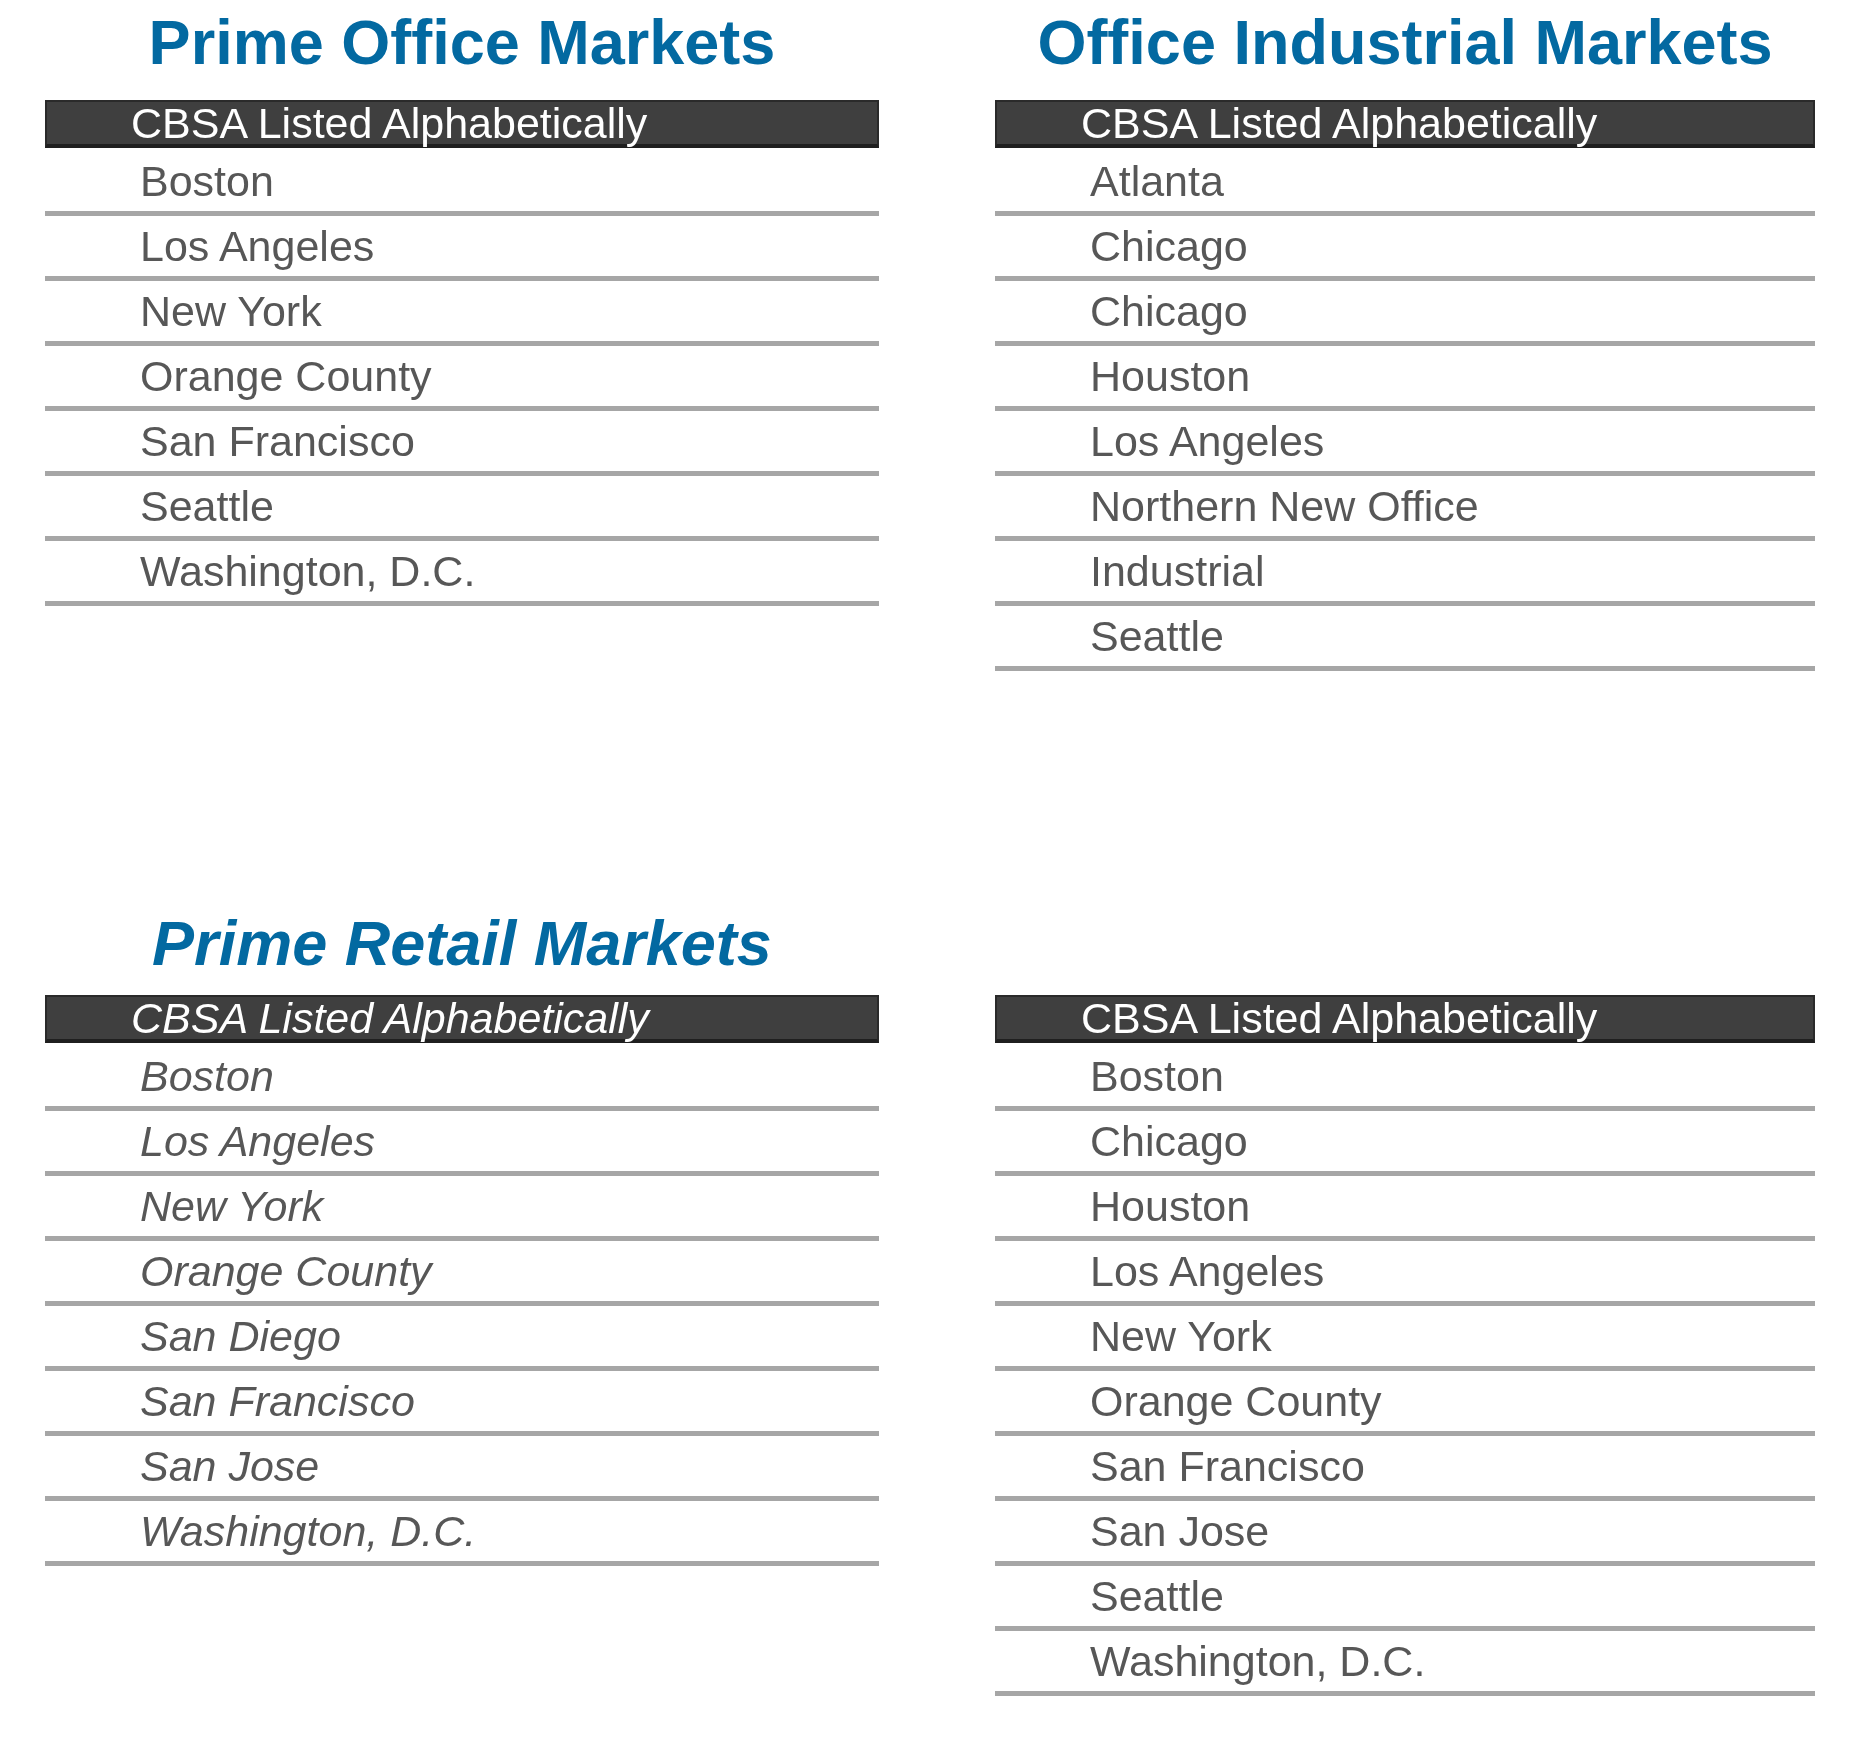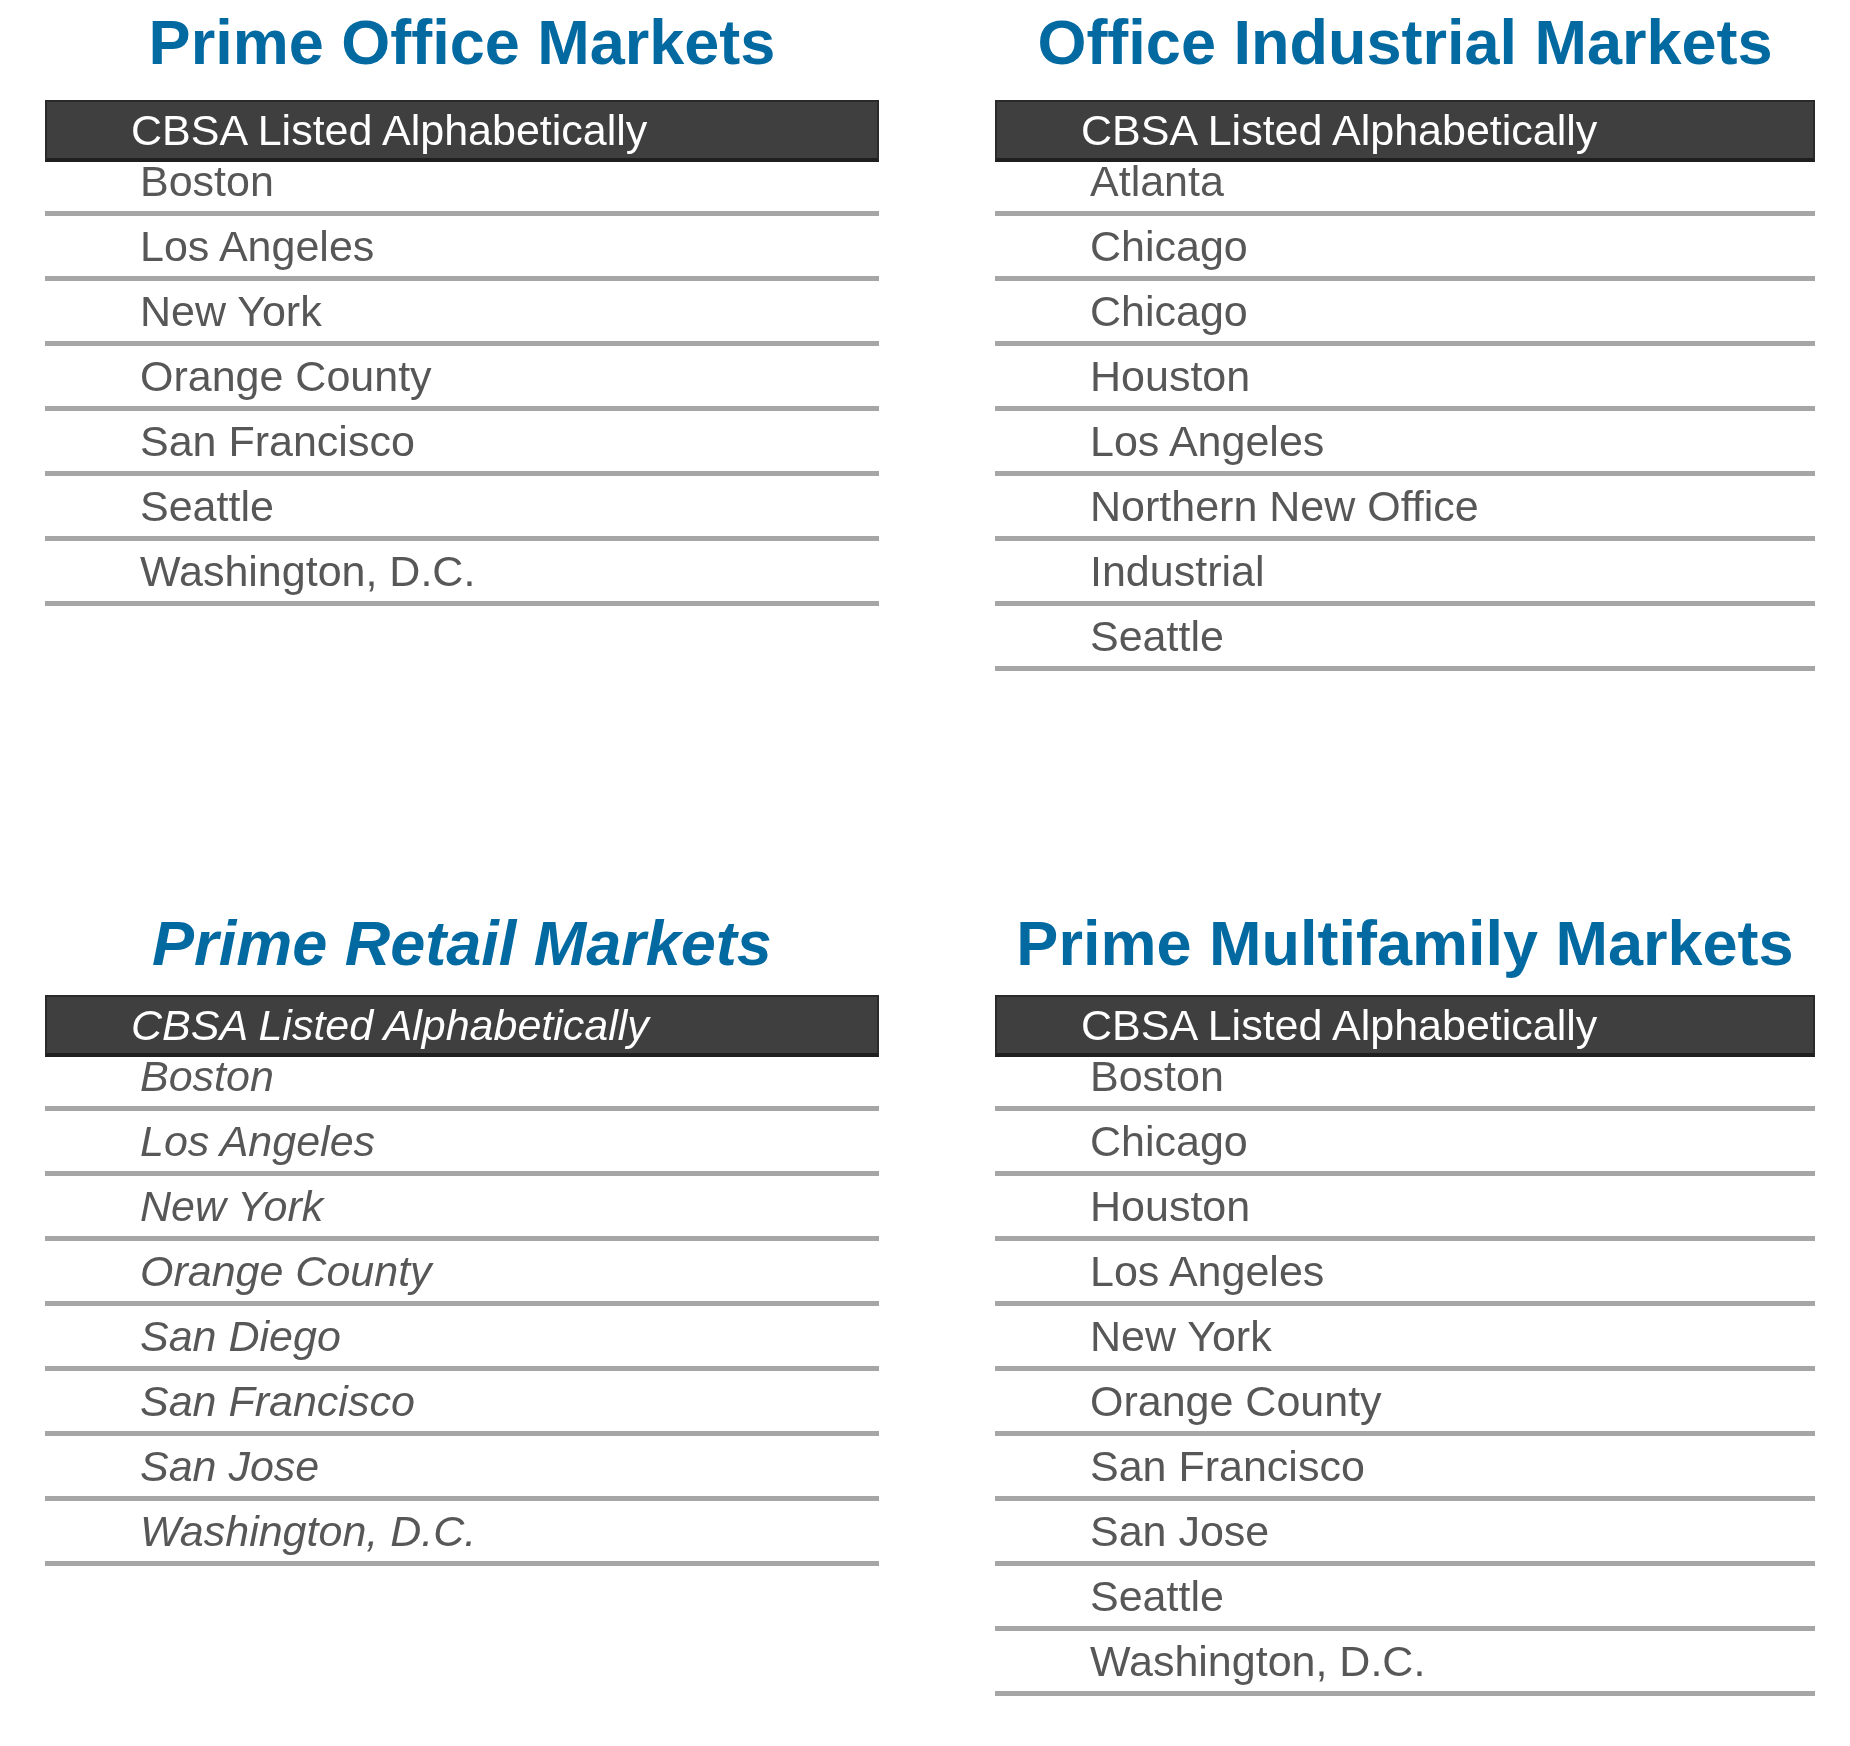--- a/index.html
+++ b/index.html
@@ -9,21 +9,21 @@
     font-family:"Liberation Sans","DejaVu Sans",sans-serif;
   }
   .panel{position:absolute;}
   .panel-title{
     position:absolute;left:0;width:100%;
     text-align:center;
     font-size:63px;font-weight:bold;color:#0369a1;
     line-height:60px;white-space:nowrap;
   }
   .thead{
-    position:absolute;left:0;width:100%;height:62px;
+    position:absolute;left:0;width:100%;height:48px;
     background:#3f3f3f;
     border:2px solid #2a2a2a;border-bottom:4px solid #1f1f1f;
     box-sizing:border-box;
     color:#ffffff;font-size:43px;
     display:flex;align-items:center;
     padding-left:84px;white-space:nowrap;
   }
   .rows{position:absolute;left:0;width:100%;}
   .row{
     height:65px;box-sizing:border-box;
@@ -137,21 +137,20 @@
       <div class="row">
         <span>San Jose</span>
       </div>
       <div class="row">
         <span>Washington, D.C.</span>
       </div>
     </div>
 </div>
 
 <div class="panel" id="panel-multifamily">
-  <div class="panel-title">Prime Multifamily Markets</div>
   <div class="thead">
     <span>CBSA Listed Alphabetically</span>
   </div>
   <div class="rows">
       <div class="row">
         <span>Boston</span>
       </div>
       <div class="row">
         <span>Chicago</span>
       </div>

